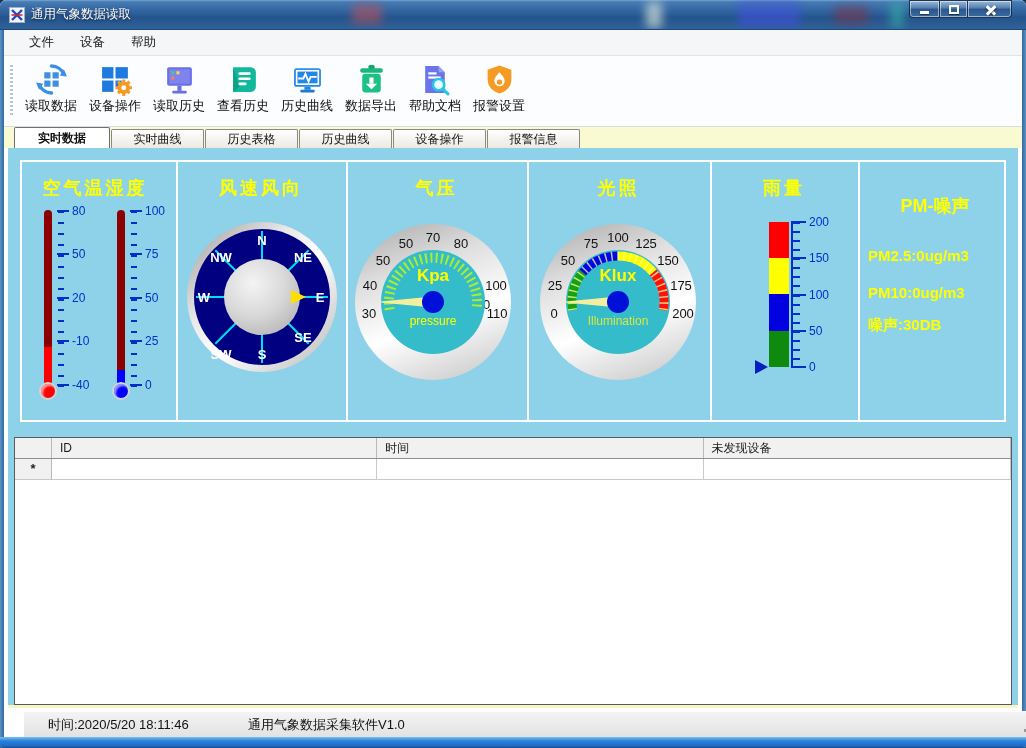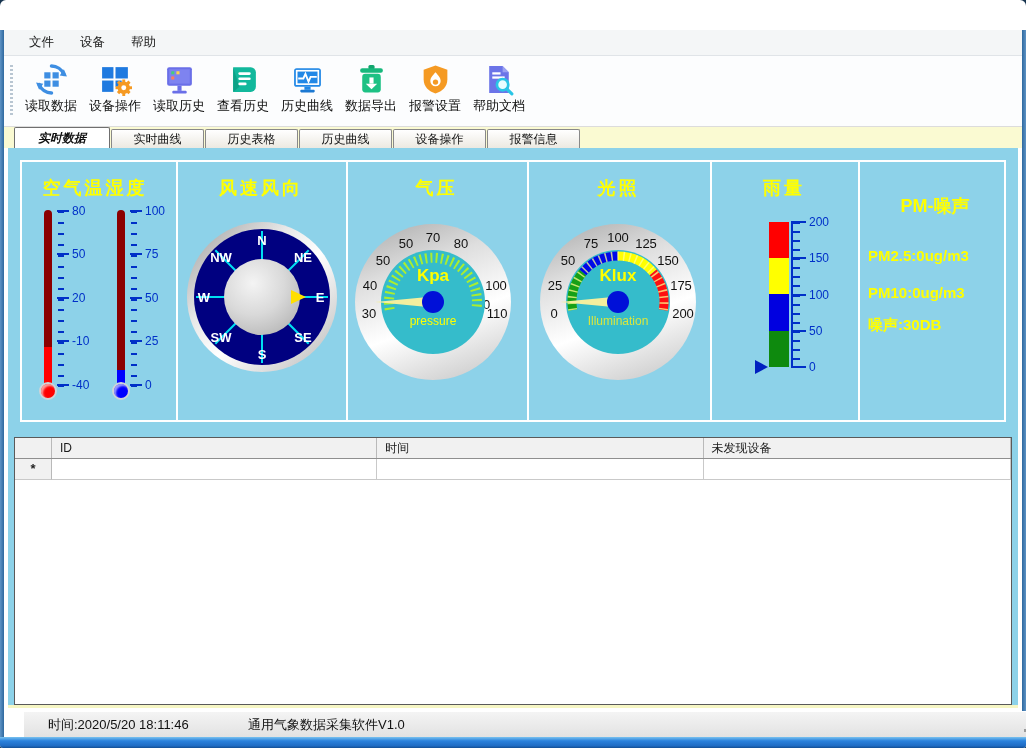--- a/index.html
+++ b/index.html
@@ -49,21 +49,21 @@
   .tb-btn svg { width:33px; height:33px; }
   .tb-label { font-size:13px; color:#111; margin-top:1px; white-space:nowrap; }
 
   
   .tabstrip { position:absolute; left:4px; top:127px; width:1018px; height:21px;
     background:#fafad2; display:flex; align-items:flex-end; padding-left:10px; }
   .tab { width:93px; height:19px; margin-right:1px; text-align:center; font-size:12px; color:#111;
     line-height:18px; background:linear-gradient(180deg,#ffffff,#ece9e1);
     border:1px solid #898989; border-bottom:none; border-radius:2px 2px 0 0; cursor:default; }
   .tab.active { width:96px; height:21px; background:#fff; font-weight:bold; line-height:21px;
-    border:1px solid #6f6f6f; border-bottom:none; position:relative; z-index:3;font-style:italic; }
+    border:1px solid #6f6f6f; border-bottom:none; position:relative; z-index:3; }
 
   
   .tabpage { position:absolute; left:8px; top:148px; width:1010px; height:560px;
     background:#8dd2e9; border-bottom:3px solid #f6f6c4; }
   .gauge-outline { position:absolute; left:12px; top:12px; width:986px; height:262px;
     border:2px solid #ffffff; pointer-events:none; }
   .vdivider { position:absolute; top:12px; width:2px; height:262px; background:#fff; }
   .panel { position:absolute; top:6px; height:274px; }
   .panel-title { position:absolute; left:0; width:100%; top:22px; text-align:center;
     color:#ffff00; font-size:18px; font-weight:bold; letter-spacing:3px; white-space:nowrap; }
@@ -147,20 +147,47 @@
     background:linear-gradient(180deg,#f4f4f4,#e2e2e2); border-top:1px solid #ffffff;margin-left:20px; }
   .sb-text { position:absolute; top:0; height:26px; line-height:26px; font-size:13px; color:#111; }
   .sb-grip { position:absolute; right:5px; bottom:5px; width:3px; height:3px; background:#9a9a9a;
     box-shadow:-5px 0 #9a9a9a,-10px 0 #9a9a9a,0 -5px #9a9a9a,-5px -5px #9a9a9a,0 -10px #9a9a9a; }
 </style>
 </head>
 <body>
 
 <div class="window">
 
+  <div class="titlebar">
+    <div class="blob" style="left:352px;top:4px;width:30px;height:20px;background:#d05050;"></div>
+    <div class="blob" style="left:646px;top:2px;width:16px;height:26px;background:#eef4e0;opacity:.6;"></div>
+    <div class="blob" style="left:738px;top:2px;width:62px;height:26px;background:#4450e8;"></div>
+    <div class="blob" style="left:834px;top:6px;width:34px;height:18px;background:#8a3040;"></div>
+    <div class="blob" style="left:890px;top:2px;width:14px;height:26px;background:#37c2a8;"></div>
+    <svg class="app-icon" viewBox="0 0 16 16">
+      <rect x="0.5" y="0.5" width="15" height="15" fill="#f2f5fc" stroke="#9fb0cc"></rect>
+      <path d="M3,3 L13,13 M13,3 L3,13" stroke="#2244cc" stroke-width="2.4" fill="none"></path>
+      <path d="M2.5,8 L13.5,8" stroke="#cc2222" stroke-width="1.6"></path>
+    </svg>
+    <span class="title-text">通用气象数据读取</span>
+    <div class="win-controls">
+      <div class="win-btn min">
+          <span class="glyph-min"></span>
+        </div>
+      <div class="win-btn max">
+          <span class="glyph-max"></span>
+        </div>
+      <div class="win-btn close">
+          <span class="glyph-x">
+            <i></i>
+            <i></i>
+          </span>
+        </div>
+    </div>
+  </div>
   <div class="frame-left"></div>
   <div class="frame-right"></div>
   <div class="frame-bottom"></div>
 
   <div class="menubar">
     <span class="menu-item">文件</span>
     <span class="menu-item">设备</span>
     <span class="menu-item">帮助</span>
   </div>
 
@@ -244,37 +271,37 @@
         <rect x="5" y="5" width="22" height="4.5" rx="2" fill="#17b87c"></rect>
         <rect x="7" y="10.5" width="18" height="18" rx="3" fill="#1dc184"></rect>
         <rect x="14" y="14" width="4" height="6" fill="#fff"></rect>
         <polygon points="10.5,20 21.5,20 16,25.5" fill="#fff"></polygon>
       </svg>
       <span class="tb-label">数据导出</span>
     </div>
 
     <div class="tb-btn">
       <svg viewBox="0 0 32 32">
-        <path d="M16,2.5 L27.5,6.5 V16 C27.5,23 22.5,27.5 16,29.5 C9.5,27.5 4.5,23 4.5,16 V6.5 Z" fill="#f59a23"></path>
-        <path d="M16,9 c2.5,3 5,5 5,8.5 a5,5 0 0 1 -10,0 c0,-3.5 2.5,-5.5 5,-8.5 z" fill="#fff"></path>
-        <circle cx="16" cy="18.5" r="2.6" fill="#f59a23"></circle>
-      </svg>
-      <span class="tb-label">报警设置</span>
-    </div>
-
-    <div class="tb-btn">
-      <svg viewBox="0 0 32 32">
         <path d="M6,3 h13 l6,6 v20 h-19 z" fill="#6b74e8"></path>
         <path d="M19,3 l6,6 h-6 z" fill="#9aa1f2"></path>
         <rect x="9" y="9" width="8" height="2.2" fill="#fff"></rect>
           <rect x="9" y="13" width="12" height="2.2" fill="#fff"></rect>
         <circle cx="19" cy="21" r="5.5" fill="#e8fdff" stroke="#29c5e6" stroke-width="2.6"></circle>
         <line x1="23.5" y1="25.5" x2="28" y2="30" stroke="#29c5e6" stroke-width="3" stroke-linecap="round"></line>
       </svg>
       <span class="tb-label">帮助文档</span>
+    </div>
+
+    <div class="tb-btn">
+      <svg viewBox="0 0 32 32">
+        <path d="M16,2.5 L27.5,6.5 V16 C27.5,23 22.5,27.5 16,29.5 C9.5,27.5 4.5,23 4.5,16 V6.5 Z" fill="#f59a23"></path>
+        <path d="M16,9 c2.5,3 5,5 5,8.5 a5,5 0 0 1 -10,0 c0,-3.5 2.5,-5.5 5,-8.5 z" fill="#fff"></path>
+        <circle cx="16" cy="18.5" r="2.6" fill="#f59a23"></circle>
+      </svg>
+      <span class="tb-label">报警设置</span>
     </div>
   </div>
 
   <div class="tabstrip">
     <div class="tab active">实时数据</div>
     <div class="tab">实时曲线</div>
     <div class="tab">历史表格</div>
     <div class="tab">历史曲线</div>
     <div class="tab">设备操作</div>
     <div class="tab">报警信息</div>
@@ -323,21 +350,21 @@
         <div class="c-line" style="transform:rotate(45deg);"></div>
         <div class="c-line" style="transform:rotate(90deg);"></div>
         <div class="c-line" style="transform:rotate(135deg);"></div>
         <div class="c-center"></div>
         <div class="c-arrow"></div>
         <span class="c-label" style="left:75px;top:18px;">N</span>
         <span class="c-label" style="left:116px;top:35px;">NE</span>
         <span class="c-label" style="left:133px;top:75px;">E</span>
         <span class="c-label" style="left:116px;top:115px;">SE</span>
         <span class="c-label" style="left:75px;top:132px;">S</span>
-        <span class="c-label" style="left:34px;top:115px;">SW</span>
+        <span class="c-label" style="left:34px;top:132px;">SW</span>
         <span class="c-label" style="left:17px;top:75px;">W</span>
         <span class="c-label" style="left:34px;top:35px;">NW</span>
       </div>
     </div>
 
     <div class="panel" style="left:338px;width:181px;padding-left:36px;">
       <div class="panel-title">气压</div>
       <div class="gauge" style="left:7px;top:68px;">
         <div class="g-ring"></div>
         <span class="g-num" style="left:16px;top:91px;">30</span>

